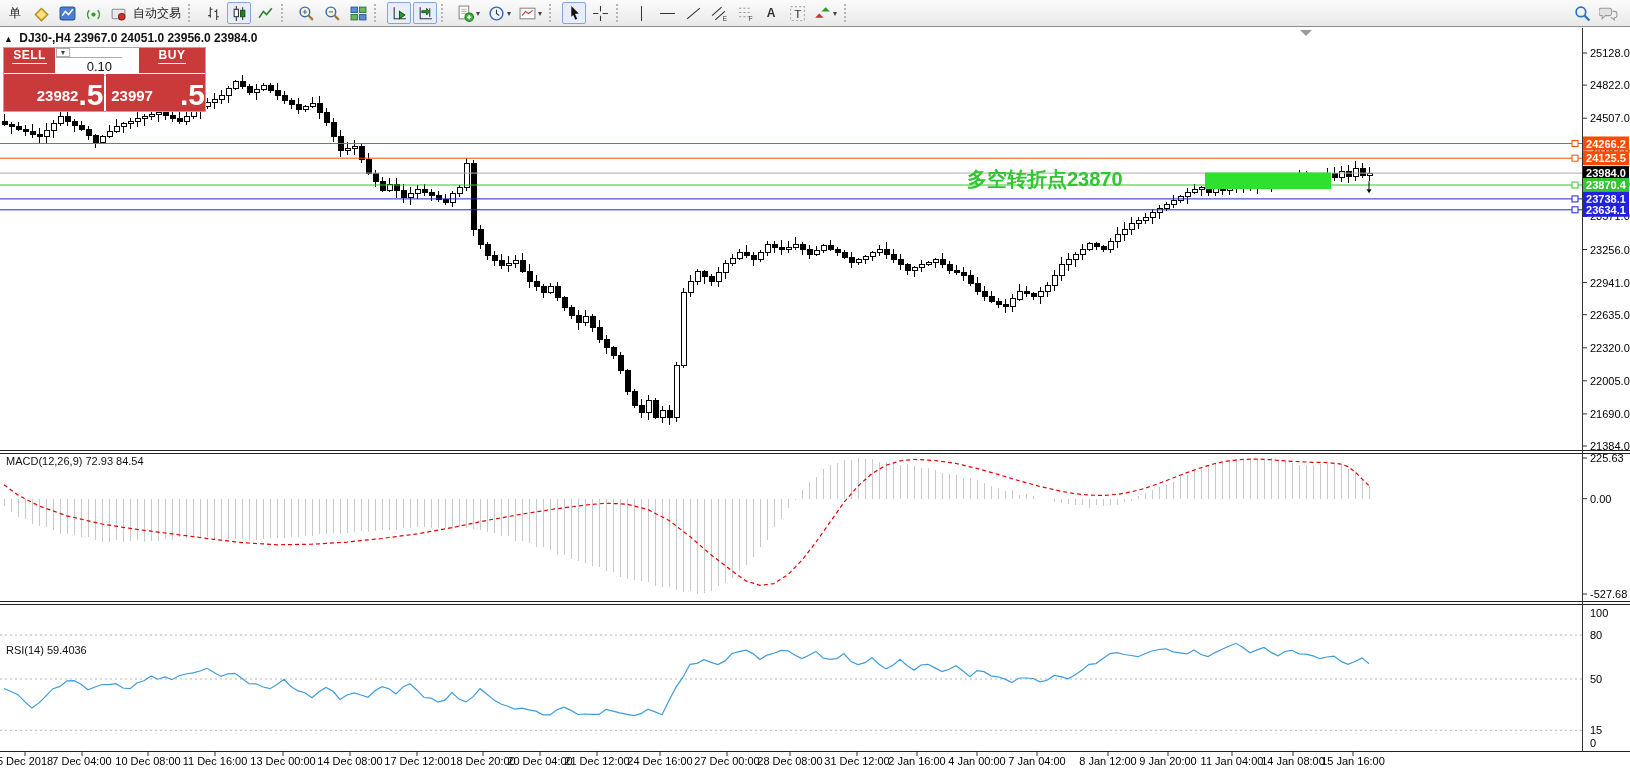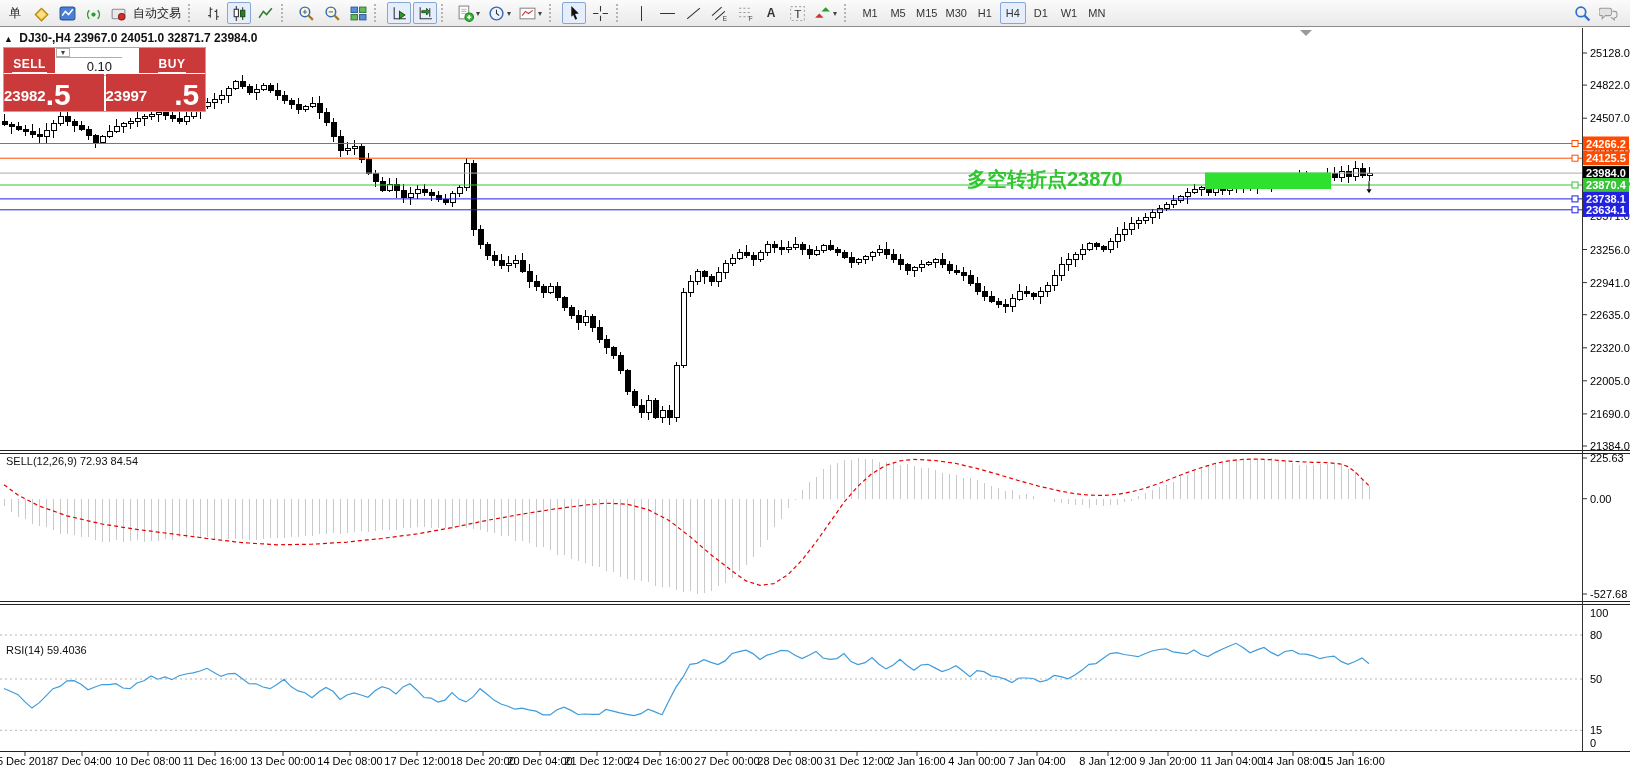--- a/index.html
+++ b/index.html
@@ -25,33 +25,33 @@
   #chart-svg{position:absolute;left:0;top:28px;}
   #symbol-header{position:absolute;left:4px;top:31px;font-size:12px;font-weight:bold;color:#111;}
   #symbol-header .tri{font-size:9px;margin-right:3px;}
   .ind-header{position:absolute;left:6px;font-size:11px;color:#111;}
   #macd-header{top:455px;}
   #rsi-header{top:644px;}
   
   #trade-panel{position:absolute;left:3px;top:47px;width:203px;background:#fff;
     border:1px solid #a9a9a9;box-sizing:border-box;}
   .tp-row1{display:flex;height:25px;background:#fff;}
-  .tp-btn{background:#cb3a3a;color:#fff;display:flex;align-items:flex-end;justify-content:center;
+  .tp-btn{background:#cb3a3a;color:#fff;display:flex;align-items:flex-start;justify-content:center;
     font-size:12px;font-weight:bold;cursor:pointer;}
   .tp-btn.sell{width:51px;margin-right:1px;}
   .tp-btn.buy{flex:1;margin-left:17px;}
   .tp-lbl{border-bottom:1px solid rgba(255,255,255,.95);padding:0 1px 1px 1px;letter-spacing:.5px;}
   .tp-spin{display:flex;height:25px;flex-direction:column;}
   .spin-btn{width:14px;background:#fff;border:1px solid #adadad;box-sizing:border-box;
     font-size:7px;color:#444;display:flex;align-items:center;justify-content:center;cursor:pointer;}
   .vol{width:66px;border:1px solid #adadad;border-left:none;border-right:none;box-sizing:border-box;
     font-size:13px;text-align:right;padding-right:10px;font-family:"Liberation Sans",sans-serif;color:#111;}
   .tp-row2{display:flex;height:37px;margin-top:1px;background:#fff;}
   .tp-price{background:#cb3a3a;color:#fff;flex:1;display:flex;align-items:flex-end;
-    justify-content:flex-start;cursor:pointer;padding-bottom:3px;}
+    justify-content:flex-end;cursor:pointer;padding-bottom:3px;}
   .tp-price.sellp{margin-right:1px;}
   .tp-price.buyp{margin-left:1px;gap:27px;}
   .pmain{font-size:15px;font-weight:bold;margin-bottom:4px;}
   .pfrac{font-size:30px;font-weight:bold;line-height:26px;}
 </style>
 </head>
 <body>
 
 <div id="toolbar">
   <div class="tbtn">
@@ -211,31 +211,20 @@
     </svg>
   </div>
   <div class="tbtn">
     <svg width="17" height="17" viewBox="0 0 16 16">
       <polygon points="4,9 8,13 0,13" transform="translate(1,-1)" fill="#d03030"></polygon>
       <polygon points="11,2 15,6 7,6" fill="#2a9d2a"></polygon>
     </svg>
       <span class="caret">▾</span>
   </div>
   <div class="grip"></div>
-  <div id="tf-bar" style="display:flex;">
-      <div class="tbtn tf">M1</div>
-      <div class="tbtn tf">M5</div>
-      <div class="tbtn tf">M15</div>
-      <div class="tbtn tf">M30</div>
-      <div class="tbtn tf">H1</div>
-      <div class="tbtn tf active">H4</div>
-      <div class="tbtn tf">D1</div>
-      <div class="tbtn tf">W1</div>
-      <div class="tbtn tf">MN</div>
-    </div>
   <div id="tb-right">
     <div class="tbtn">
       <svg width="17" height="17" viewBox="0 0 16 16">
         <circle cx="6.5" cy="6.5" r="4.5" fill="none" stroke="#2e6fc9" stroke-width="1.6"></circle>
         <path d="M10 10 L14.5 14.5" stroke="#2e6fc9" stroke-width="2"></path>
       </svg>
     </div>
     <div class="tbtn">
       <svg width="19" height="17" viewBox="0 0 18 16">
         <path d="M2 3 h8 a2 2 0 0 1 2 2 v3 a2 2 0 0 1 -2 2 h-4 l-3 3 v-3 h-1 a2 2 0 0 1 -2 -2 v-3 a2 2 0 0 1 2 -2z" fill="#e3e3e3" stroke="#9a9a9a"></path>
@@ -984,25 +973,25 @@
       <line x1="1293" y1="751" x2="1293" y2="756" stroke="#333"></line>
       <text x="1293" y="765" font-size="11" fill="#000" text-anchor="middle" font-family="&quot;Liberation Sans&quot;, sans-serif">14 Jan 08:00</text>
       <line x1="1353" y1="751" x2="1353" y2="756" stroke="#333"></line>
       <text x="1353" y="765" font-size="11" fill="#000" text-anchor="middle" font-family="&quot;Liberation Sans&quot;, sans-serif">15 Jan 16:00</text>
     </g>
   </svg>
 
 <div id="symbol-header">
   <span class="tri">▲</span>
   <span>DJ30-,H4</span>
-  <span>23967.0 24051.0 32871.7 23984.0</span>
+  <span>23967.0 24051.0 23956.0 23984.0</span>
 </div>
 
 <div class="ind-header" id="macd-header">
-  <span>SELL(12,26,9)</span>
+  <span>MACD(12,26,9)</span>
   <span>72.93 84.54</span>
 </div>
 
 <div class="ind-header" id="rsi-header">
   <span>RSI(14)</span>
   <span>59.4036</span>
 </div>
 
 <div id="trade-panel">
   <div class="tp-row1">

